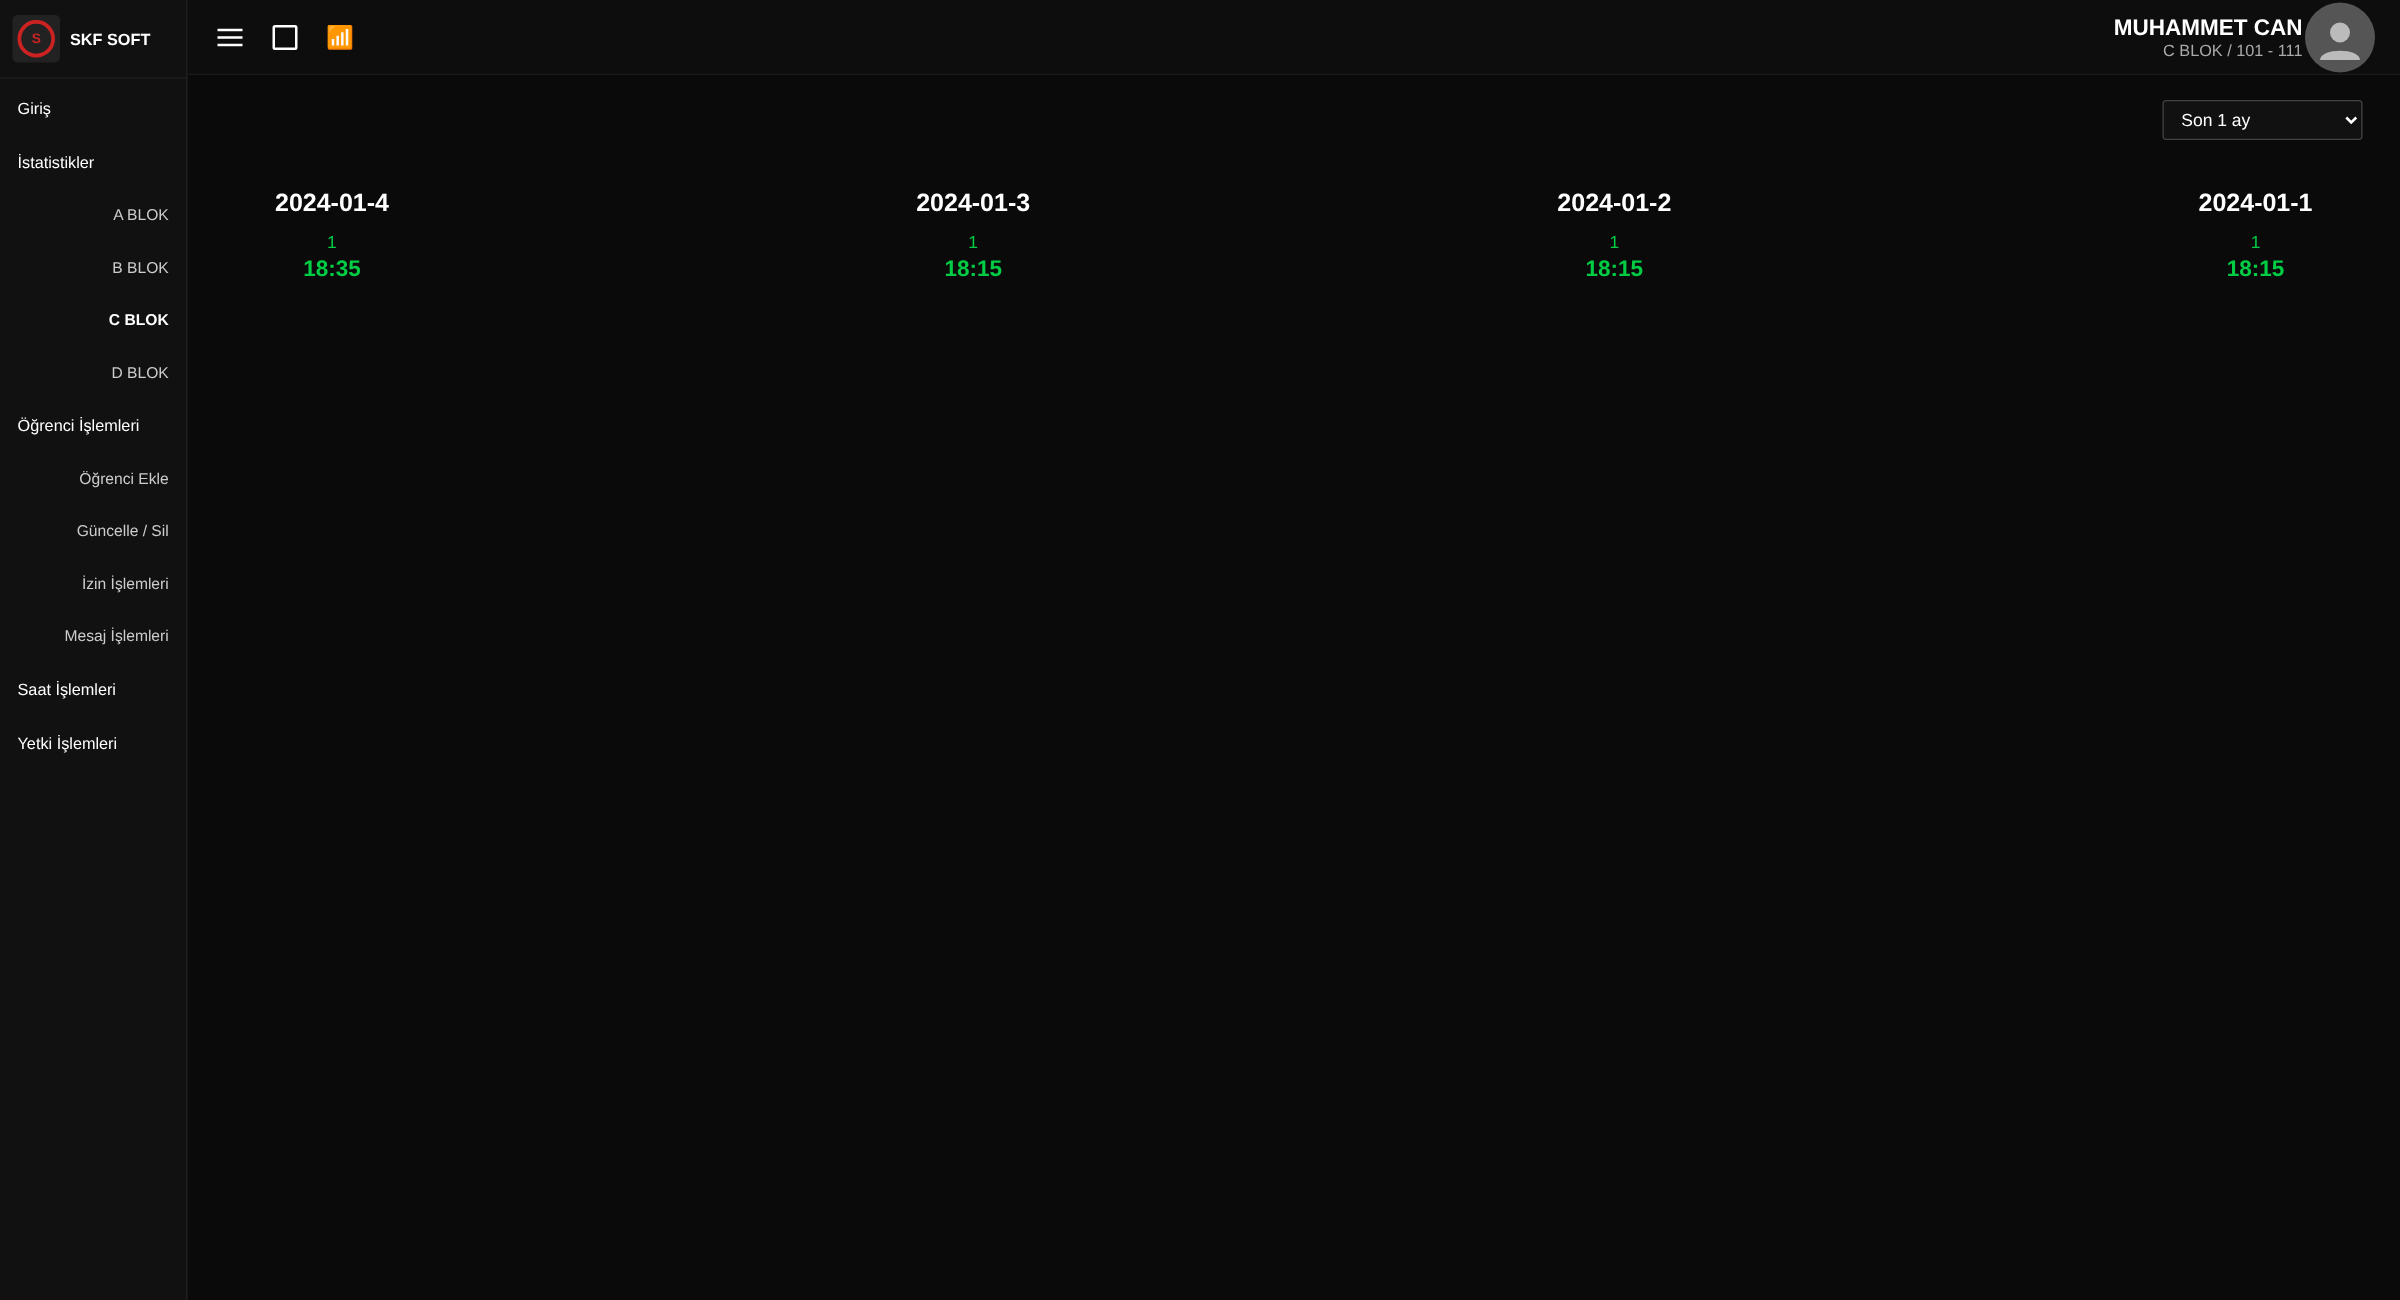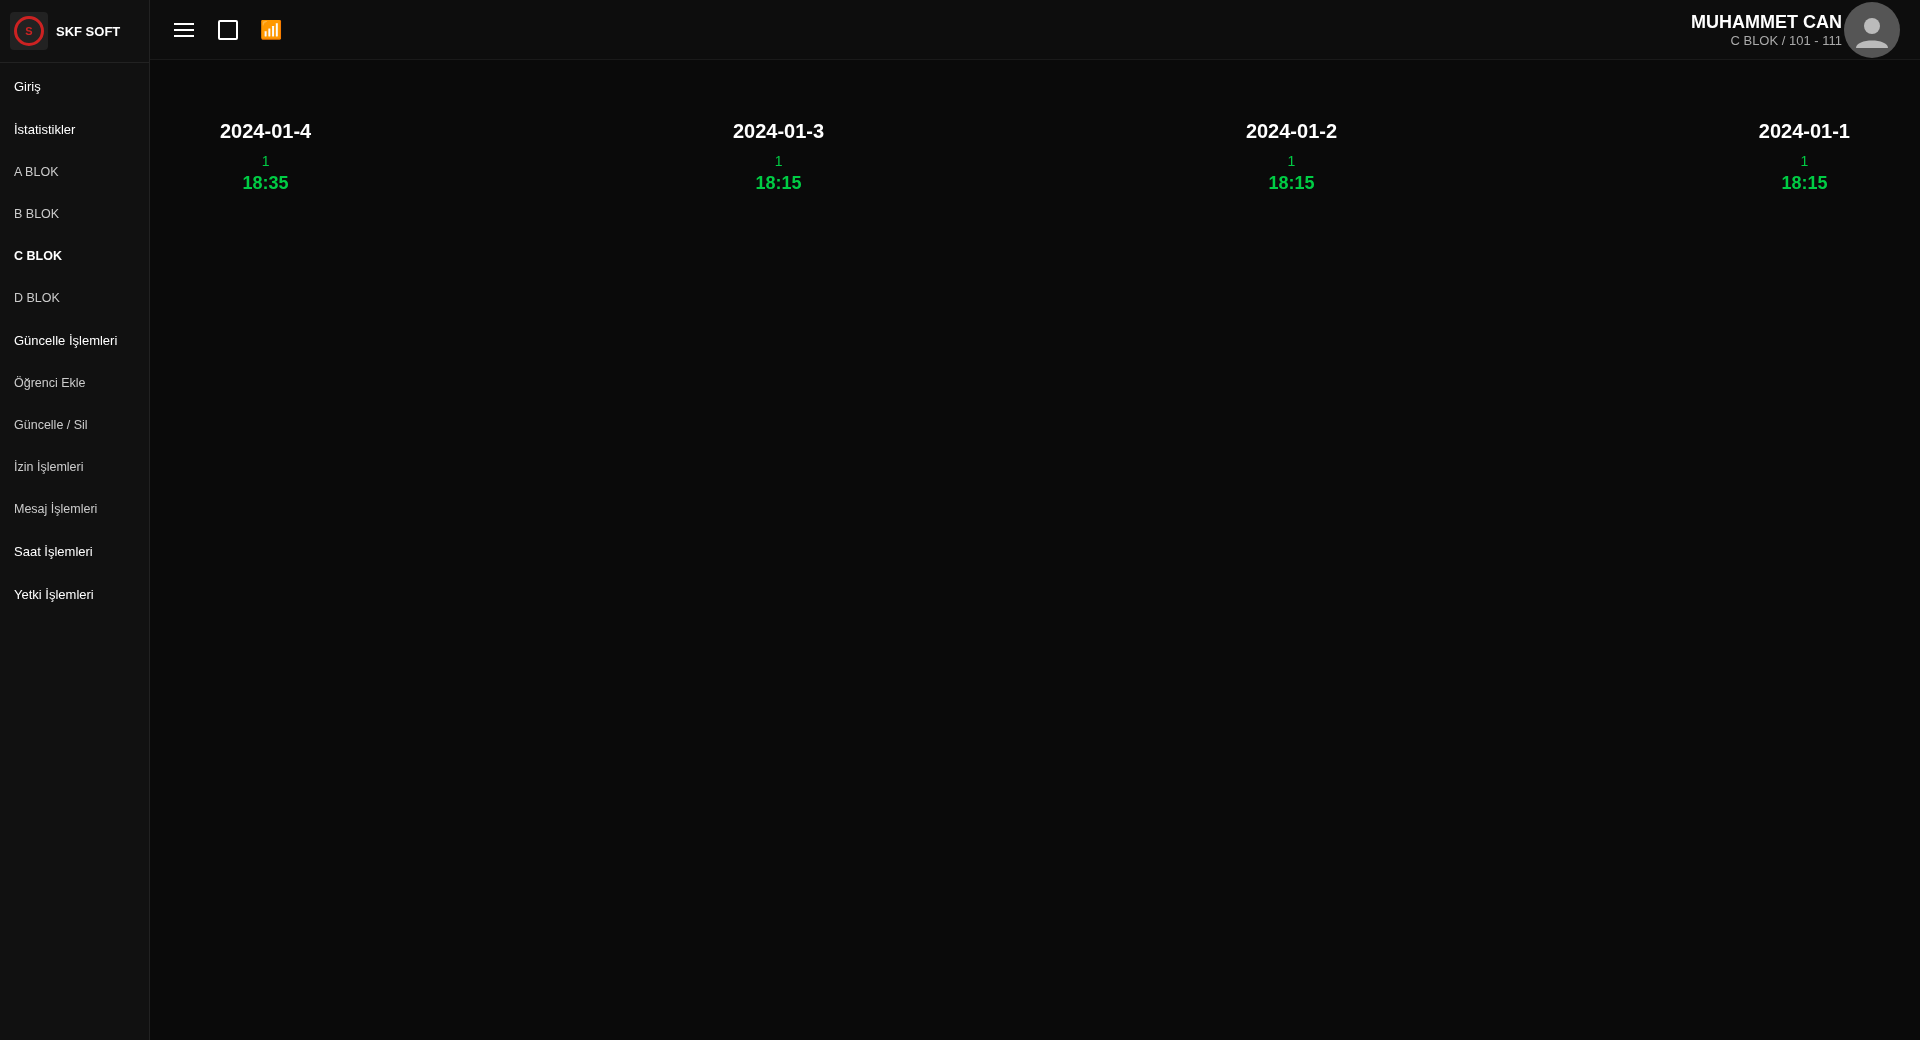--- a/index.html
+++ b/index.html
@@ -80,20 +80,21 @@
     }
 
     .nav-item.parent {
       color: #fff;
       font-weight: normal;
     }
 
     .nav-item.child {
       color: #ccc;
       font-size: 12.5px;
+      text-align: right;
     }
 
     .nav-item.active {
       color: #fff;
       font-weight: bold;
     }
 
     
     #main {
       flex: 1;
@@ -261,21 +262,21 @@
     </div>
     <span class="logo-text">SKF SOFT</span>
   </div>
   <nav class="sidebar-nav">
     <div class="nav-item parent">Giriş</div>
     <div class="nav-item parent">İstatistikler</div>
     <div class="nav-item child">A BLOK</div>
     <div class="nav-item child">B BLOK</div>
     <div class="nav-item child active">C BLOK</div>
     <div class="nav-item child">D BLOK</div>
-    <div class="nav-item parent">Güncelle İşlemleri</div>
+    <div class="nav-item parent">Öğrenci İşlemleri</div>
     <div class="nav-item child">Öğrenci Ekle</div>
     <div class="nav-item child">Güncelle / Sil</div>
     <div class="nav-item child">İzin İşlemleri</div>
     <div class="nav-item child">Mesaj İşlemleri</div>
     <div class="nav-item parent">Saat İşlemleri</div>
     <div class="nav-item parent">Yetki İşlemleri</div>
   </nav>
 </div>
 
 <div id="main">
@@ -304,20 +305,28 @@
       <div class="avatar">
         <svg viewBox="0 0 40 40" fill="none" xmlns="http://www.w3.org/2000/svg">
           <circle cx="20" cy="16" r="8" fill="#bbb"></circle>
           <path d="M4 38 C4 28 36 28 36 38" fill="#bbb"></path>
         </svg>
       </div>
     </div>
   </div>
 
   <div id="content">
+    <div class="filter-row">
+      <select class="filter-select">
+        <option>Son 1 ay</option>
+        <option>Son 3 ay</option>
+        <option>Son 6 ay</option>
+        <option>Son 1 yıl</option>
+      </select>
+    </div>
 
     <div class="dates-row">
 
       <div class="date-card">
         <div class="date-label">2024-01-4</div>
         <div class="date-count">1</div>
         <div class="date-time">18:35</div>
       </div>
 
       <div class="date-card">

